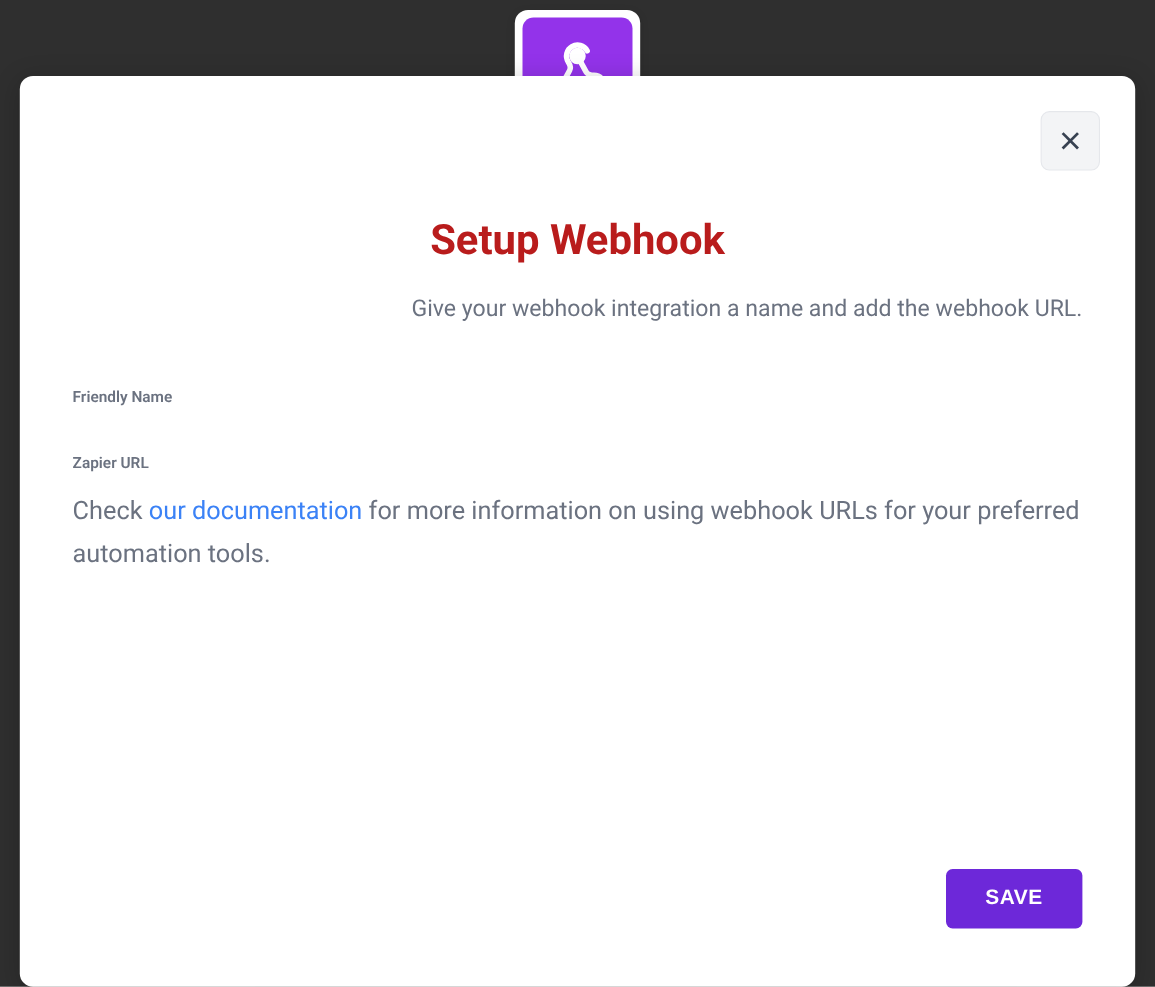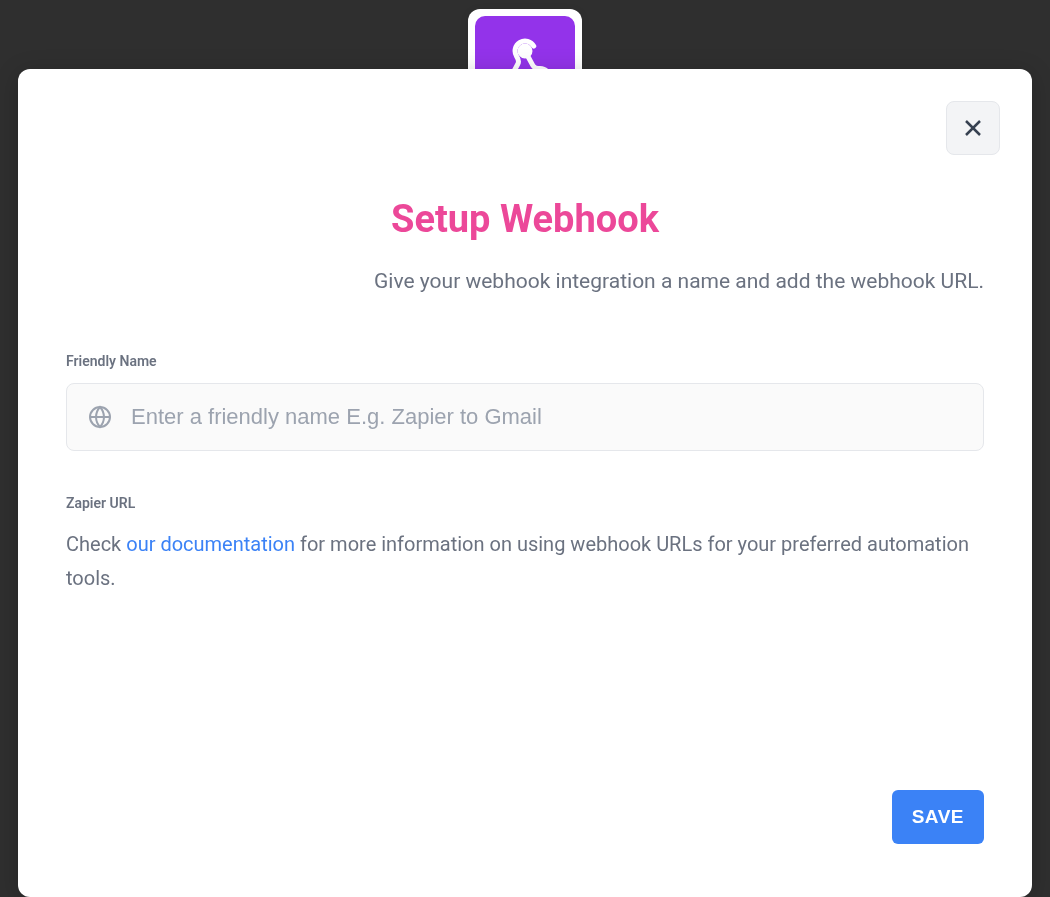--- a/index.html
+++ b/index.html
@@ -66,21 +66,21 @@
     .close-button svg {
       width: 24px;
       height: 24px;
       stroke: #374151;
       stroke-width: 2.5;
     }
     .modal-title {
       text-align: center;
       font-size: 38px;
       font-weight: 700;
-      color: #ec4899;
+      color: #b91c1c;
       margin-top: 80px;
       margin-bottom: 28px;
     }
     .modal-subtitle {
       text-align: right;
       font-size: 21px;
       color: #6b7280;
       margin-bottom: 60px;
     }
     .form-group {
@@ -125,41 +125,41 @@
       background: transparent;
       font-size: 22px;
       color: #374151;
       outline: none;
       height: 100%;
     }
     .text-input::placeholder {
       color: #9ca3af;
     }
     .helper-text {
-      font-size: 20px;
+      font-size: 23px;
       color: #6b7280;
       line-height: 1.7;
       margin-top: 16px;
     }
     .helper-link {
       color: #3b82f6;
       text-decoration: none;
       cursor: pointer;
     }
     .save-button {
       position: absolute;
       right: 48px;
       bottom: 53px;
-      background: #3b82f6;
+      background: #6d28d9;
       color: #fff;
       font-size: 19px;
       font-weight: 600;
       border: none;
       border-radius: 6px;
-      padding: 16px 20px;
+      padding: 16px 36px;
       cursor: pointer;
       letter-spacing: 0.5px;
     }
   </style>
 </head>
 <body>
 
 <div class="webhook-icon-badge">
   <div class="webhook-icon-inner">
     <svg width="60" height="60" viewBox="0 0 24 24" fill="none" stroke="#ffffff" stroke-width="2" stroke-linecap="round" stroke-linejoin="round">
@@ -180,30 +180,20 @@
       <line x1="5" y1="5" x2="19" y2="19"></line>
       <line x1="19" y1="5" x2="5" y2="19"></line>
     </svg>
   </button>
 
   <h1 class="modal-title">Setup Webhook</h1>
   <p class="modal-subtitle">Give your webhook integration a name and add the webhook URL.</p>
 
   <div class="form-group">
     <label class="form-label">Friendly Name</label>
-    <div class="input-wrapper">
-      <span class="input-icon">
-        <svg viewBox="0 0 24 24">
-          <circle cx="12" cy="12" r="10"></circle>
-          <line x1="2" y1="12" x2="22" y2="12"></line>
-          <path d="M12 2a15.3 15.3 0 0 1 4 10 15.3 15.3 0 0 1-4 10 15.3 15.3 0 0 1-4-10 15.3 15.3 0 0 1 4-10z"></path>
-        </svg>
-      </span>
-      <input type="text" class="text-input" placeholder="Enter a friendly name E.g. Zapier to Gmail" style="">
-    </div>
   </div>
 
   <div class="form-group" style="margin-bottom:0;">
     <label class="form-label">Zapier URL</label>
     <p class="helper-text">
       <span>Check </span><a class="helper-link">our documentation</a><span> for more information on using webhook URLs for your preferred automation tools.</span>
     </p>
   </div>
 
   <button class="save-button">SAVE</button>

